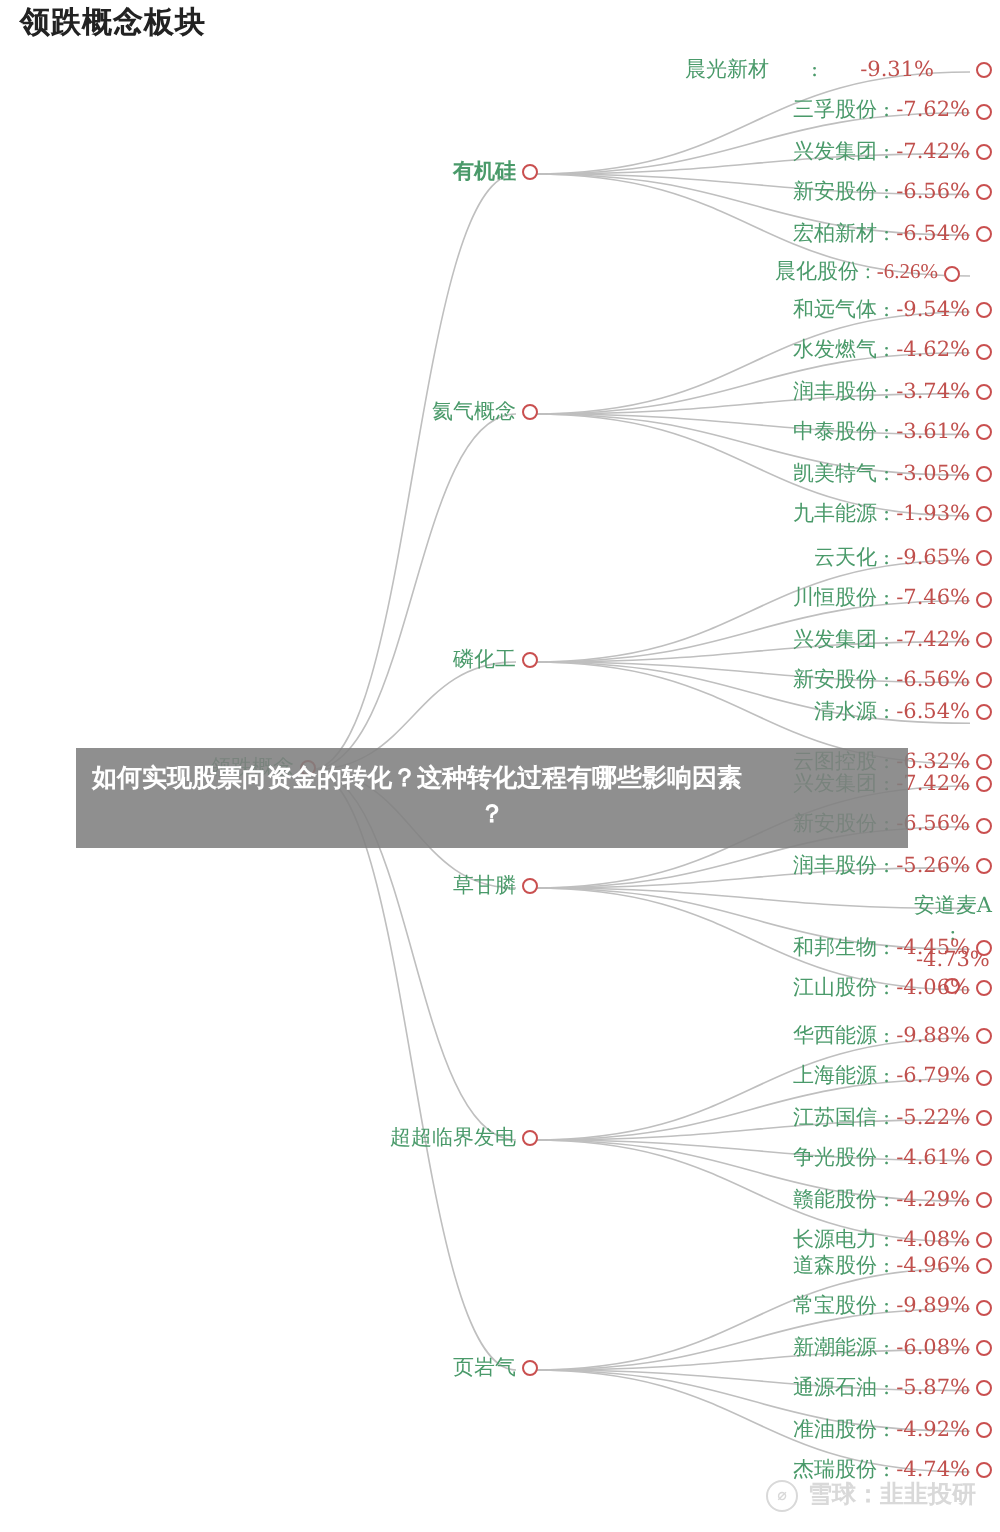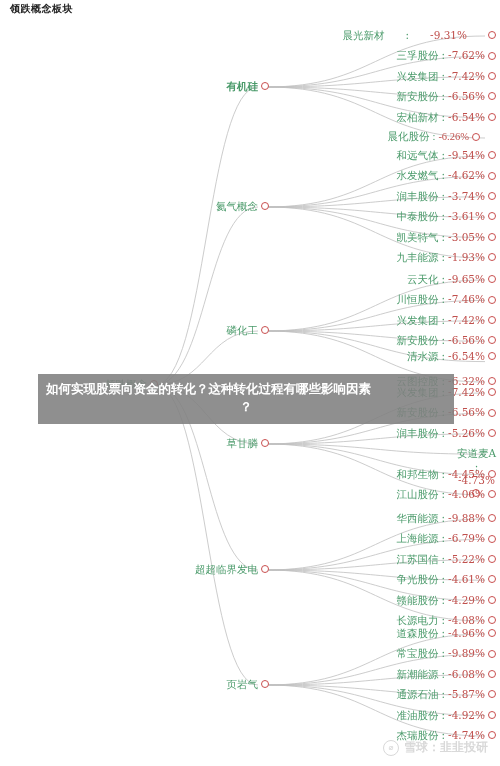--- a/index.html
+++ b/index.html
@@ -7,21 +7,21 @@
     width:500px;height:766px;
     background:#ffffff;
     font-family:"DejaVu Serif","Liberation Serif",serif;
     position:relative;overflow:hidden;
   }
   #chart-root{position:absolute;inset:0;}
   svg.links{position:absolute;left:0;top:0;width:500px;height:766px;pointer-events:none;}
   .title{
     position:absolute;left:10px;top:2px;
     font-family:"DejaVu Sans","Liberation Sans",sans-serif;
-    font-weight:bold;font-size:10px;color:#222;letter-spacing:.5px;
+    font-weight:bold;font-size:15px;color:#222;letter-spacing:.5px;
   }
   
   .node{
     position:absolute;
     white-space:nowrap;
     font-size:10.5px;
     display:flex;align-items:center;gap:3px;
     line-height:1;
   }
   .node .txt{color:#4a9a6a;}

